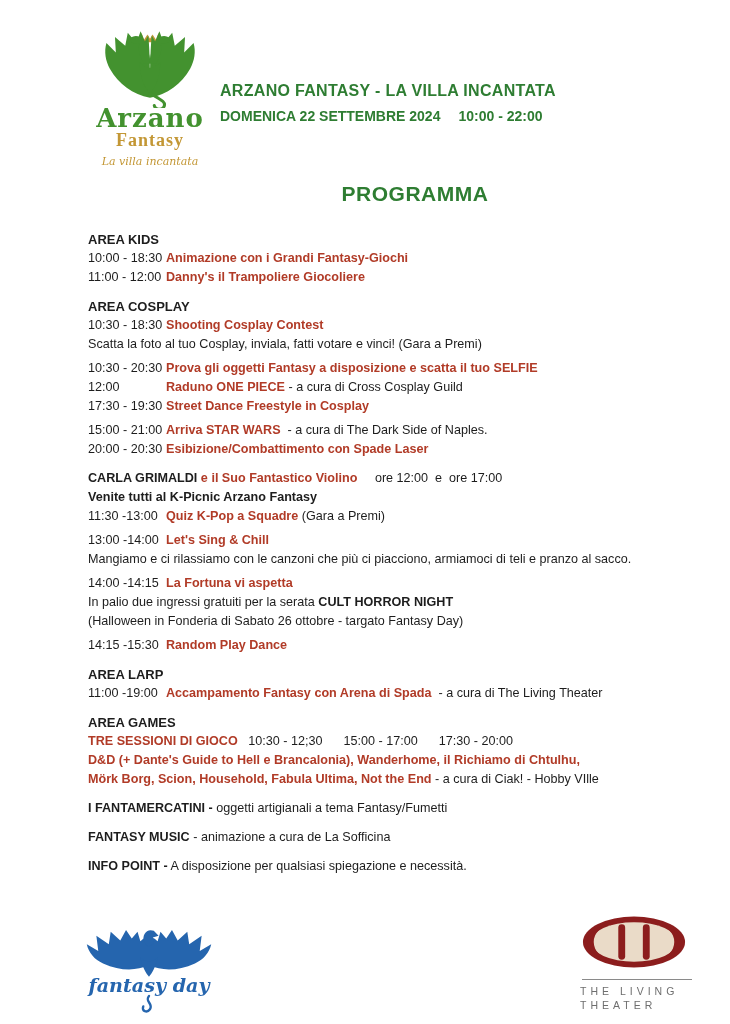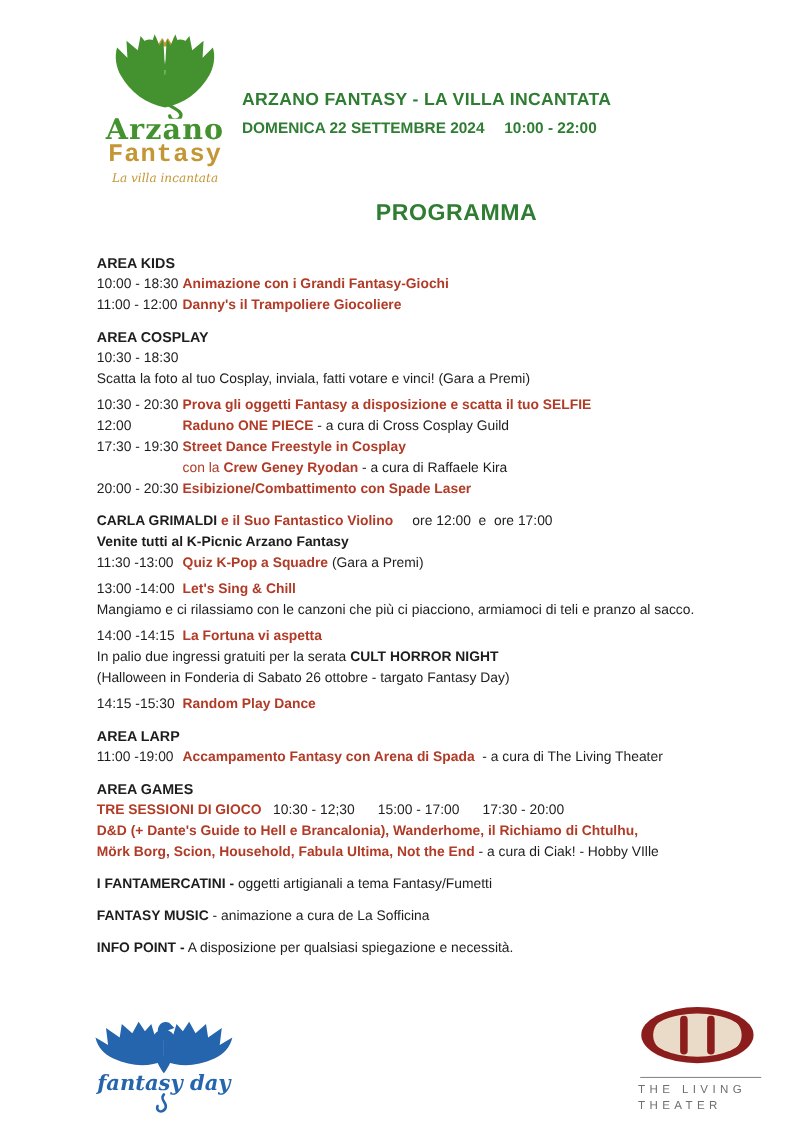--- a/index.html
+++ b/index.html
@@ -12,21 +12,21 @@
   body{width:730px;height:1024px;background:var(--page-bg);
        font-family:"Liberation Sans",sans-serif;color:var(--ink)}
   .page{position:relative;width:730px;height:1024px;overflow:hidden;background:var(--page-bg)}
 
   
   .hdr{display:flex;align-items:flex-start;padding-top:26px}
   .logo-arzano{flex:none;width:140px;margin-left:80px;text-align:center}
   .logo-arzano svg{display:block;margin:0 auto}
   .logo-w1{font-family:"DejaVu Serif",serif;font-weight:bold;font-size:26px;line-height:21px;
            color:var(--logo-green);letter-spacing:1px}
-  .logo-w2{font-family:Liberation Mono, monospace;font-weight:bold;font-size:23px;line-height:23px;
+  .logo-w2{font-family:Liberation Serif, serif;font-weight:bold;font-size:18px;line-height:23px;
            color:var(--gold);letter-spacing:1px}
   .logo-tag{font-family:"DejaVu Serif",serif;font-style:italic;font-size:11px;color:var(--gold);margin-top:3px}
   .hdr-text{flex:1;margin-right:76px;text-align:left;padding-top:56px}
   .hdr-title{font-size:16px;font-weight:bold;color:var(--green);letter-spacing:.3px;white-space:nowrap}
   .hdr-date{font-size:14px;font-weight:bold;color:var(--green);margin-top:8px;white-space:nowrap}
   .hdr-hours{margin-left:18px}
   .programma{text-align:center;padding-left:100px;margin-top:14px;font-size:21px;font-weight:bold;
              color:var(--green);letter-spacing:.5px}
 
   
@@ -90,37 +90,38 @@
         <span class="time-cell">10:00 - 18:30</span>
         <span class="row-content"><span class="seg rb">Animazione con i Grandi Fantasy-Giochi</span></span>
       </div>
       <div class="row row-event">
         <span class="time-cell">11:00 - 12:00</span>
         <span class="row-content"><span class="seg rb">Danny's il Trampoliere Giocoliere</span></span>
       </div>
       <div class="row row-heading gap-section">AREA COSPLAY</div>
       <div class="row row-event">
         <span class="time-cell">10:30 - 18:30</span>
+        <span class="row-content"><span class="seg rb">Shooting Cosplay Contest</span></span>
       </div>
       <div class="row row-note"><span class="row-content"><span class="seg pl">Scatta la foto al tuo Cosplay, inviala, fatti votare e vinci! (Gara a Premi)</span></span></div>
       <div class="row row-event gap-para">
         <span class="time-cell">10:30 - 20:30</span>
         <span class="row-content"><span class="seg rb">Prova gli oggetti Fantasy a disposizione e scatta il tuo SELFIE</span></span>
       </div>
       <div class="row row-event">
         <span class="time-cell">12:00</span>
         <span class="row-content"><span class="seg rb">Raduno ONE PIECE</span><span class="seg pl"> - a cura di Cross Cosplay Guild</span></span>
       </div>
       <div class="row row-event">
         <span class="time-cell">17:30 - 19:30</span>
         <span class="row-content"><span class="seg rb">Street Dance Freestyle in Cosplay</span></span>
       </div>
-      <div class="row row-event">
-        <span class="time-cell"></span>
-        <span class="row-content"><span class="seg r">con la </span><span class="seg rb">Crew Geney Ryodan</span><span class="seg pl"> - a cura di Raffaele Kira</span></span>
+      <div class="row row-event gap-para">
+        <span class="time-cell">15:00 - 21:00</span>
+        <span class="row-content"><span class="seg rb">Arriva STAR WARS</span><span class="seg pl">  - a cura di The Dark Side of Naples.</span></span>
       </div>
       <div class="row row-event">
         <span class="time-cell">20:00 - 20:30</span>
         <span class="row-content"><span class="seg rb">Esibizione/Combattimento con Spade Laser</span></span>
       </div>
       <div class="row row-note gap-section"><span class="row-content"><span class="seg b">CARLA GRIMALDI</span><span class="seg rb"> e il Suo Fantastico Violino</span><span class="seg pl">     ore 12:00  e  ore 17:00</span></span></div>
       <div class="row row-note"><span class="row-content"><span class="seg b">Venite tutti al K-Picnic Arzano Fantasy</span></span></div>
       <div class="row row-event">
         <span class="time-cell">11:30 -13:00</span>
         <span class="row-content"><span class="seg rb">Quiz K-Pop a Squadre</span><span class="seg pl"> (Gara a Premi)</span></span>

